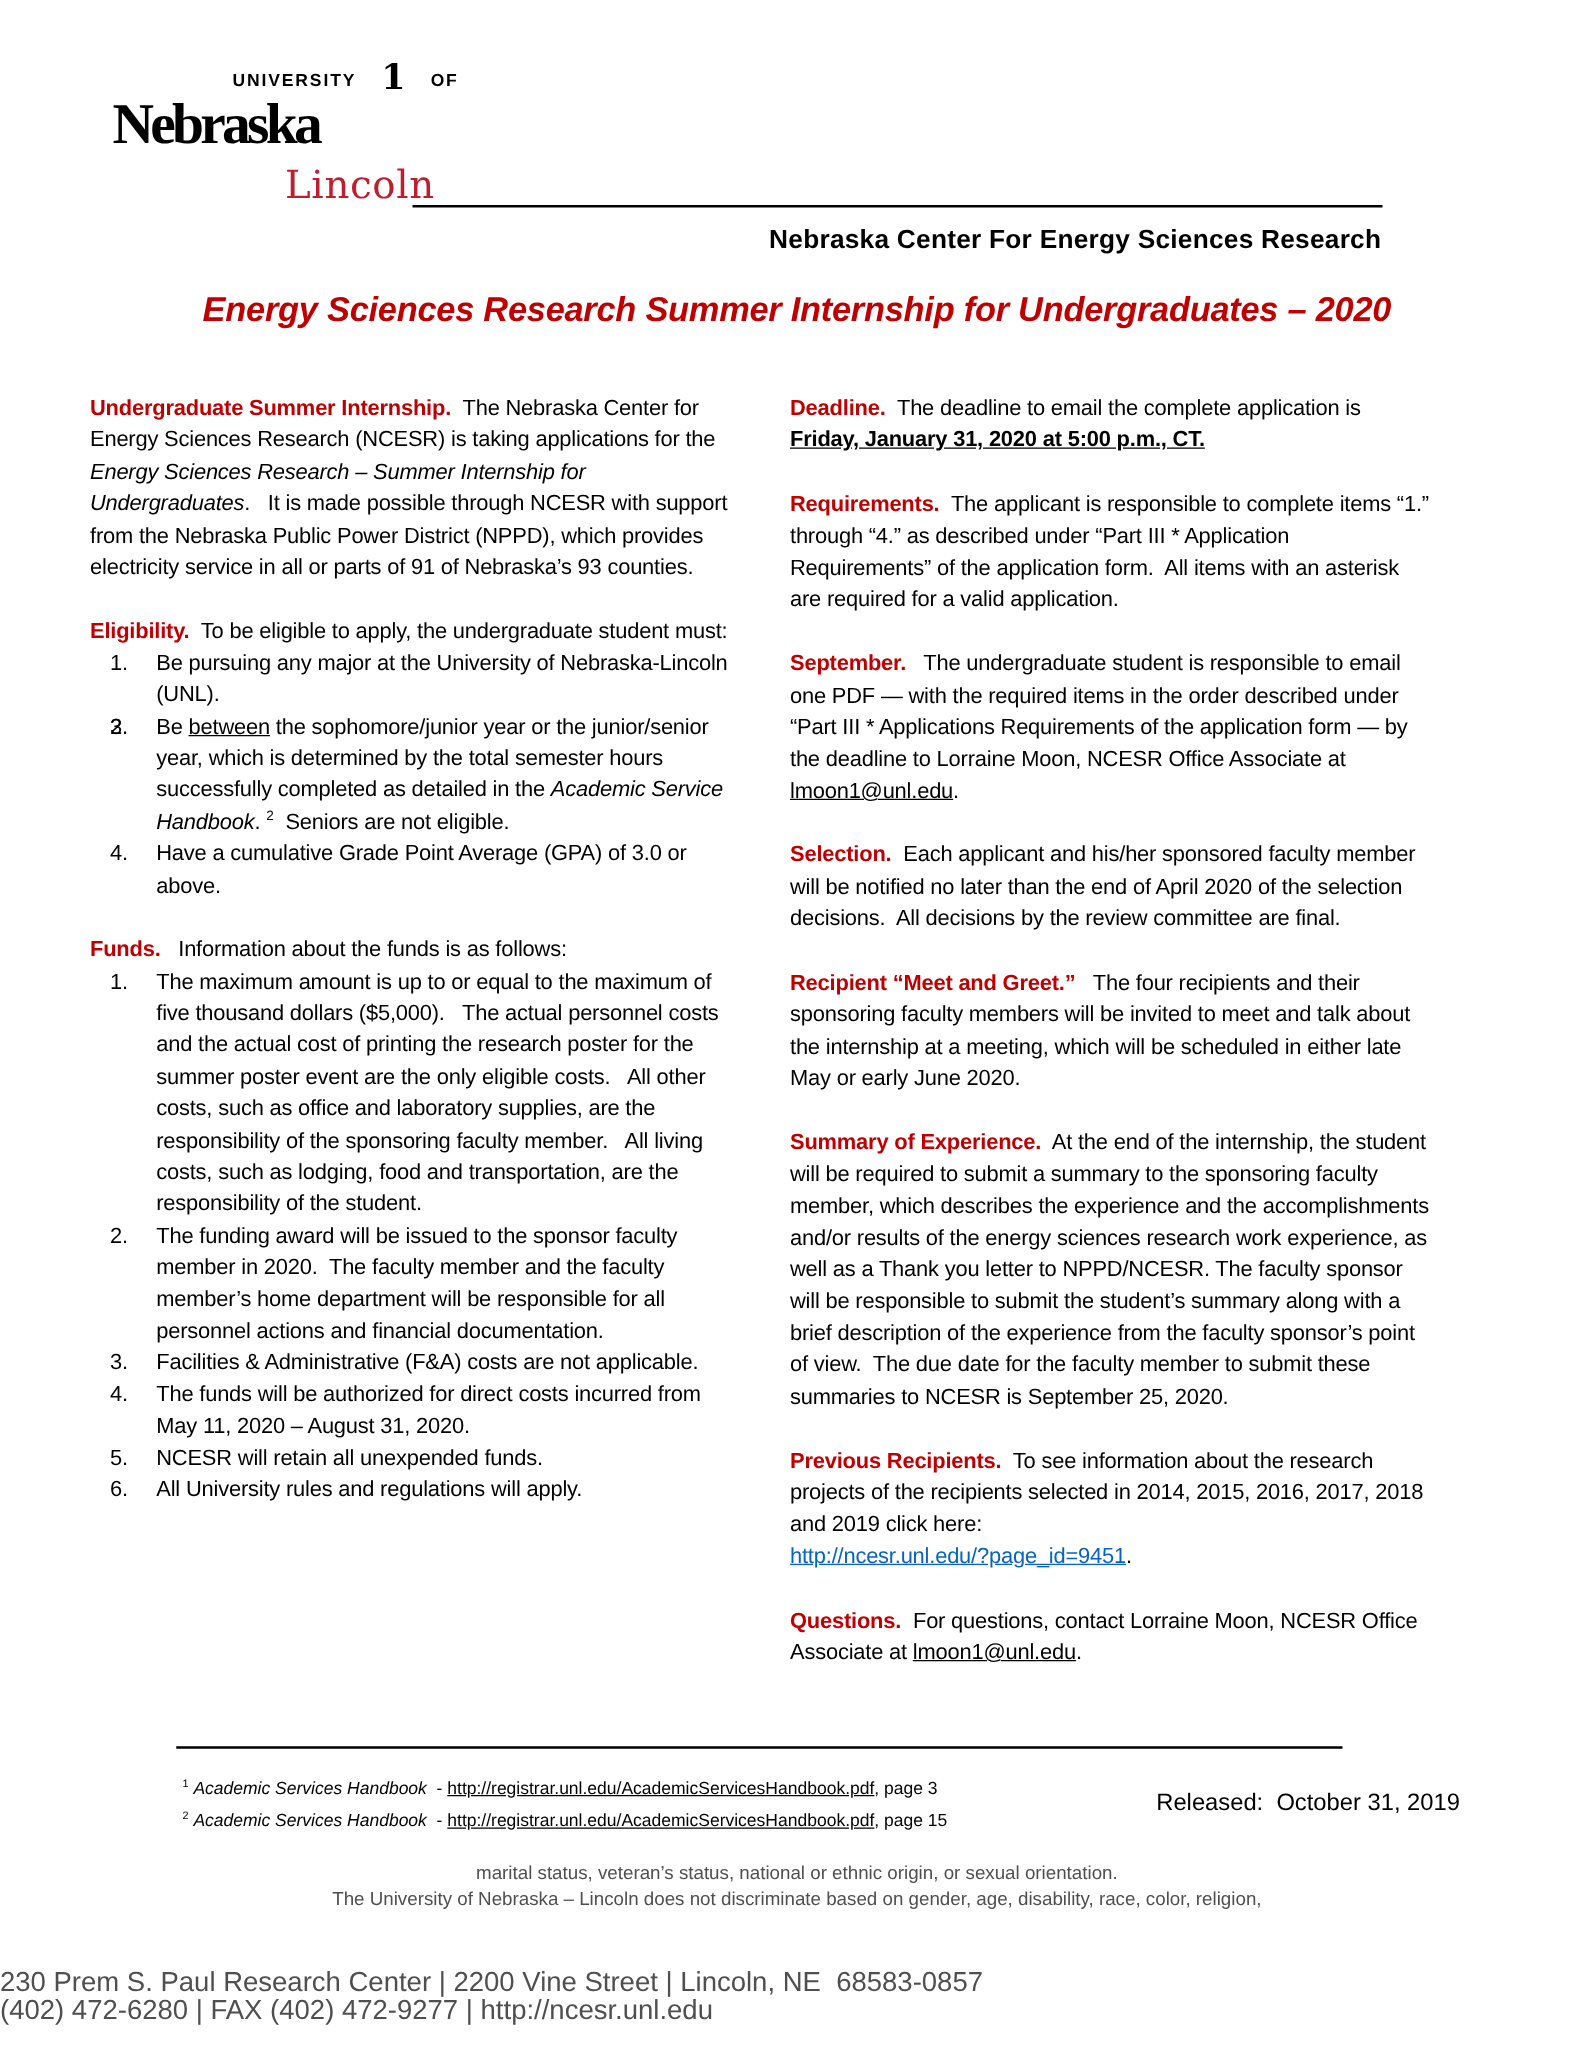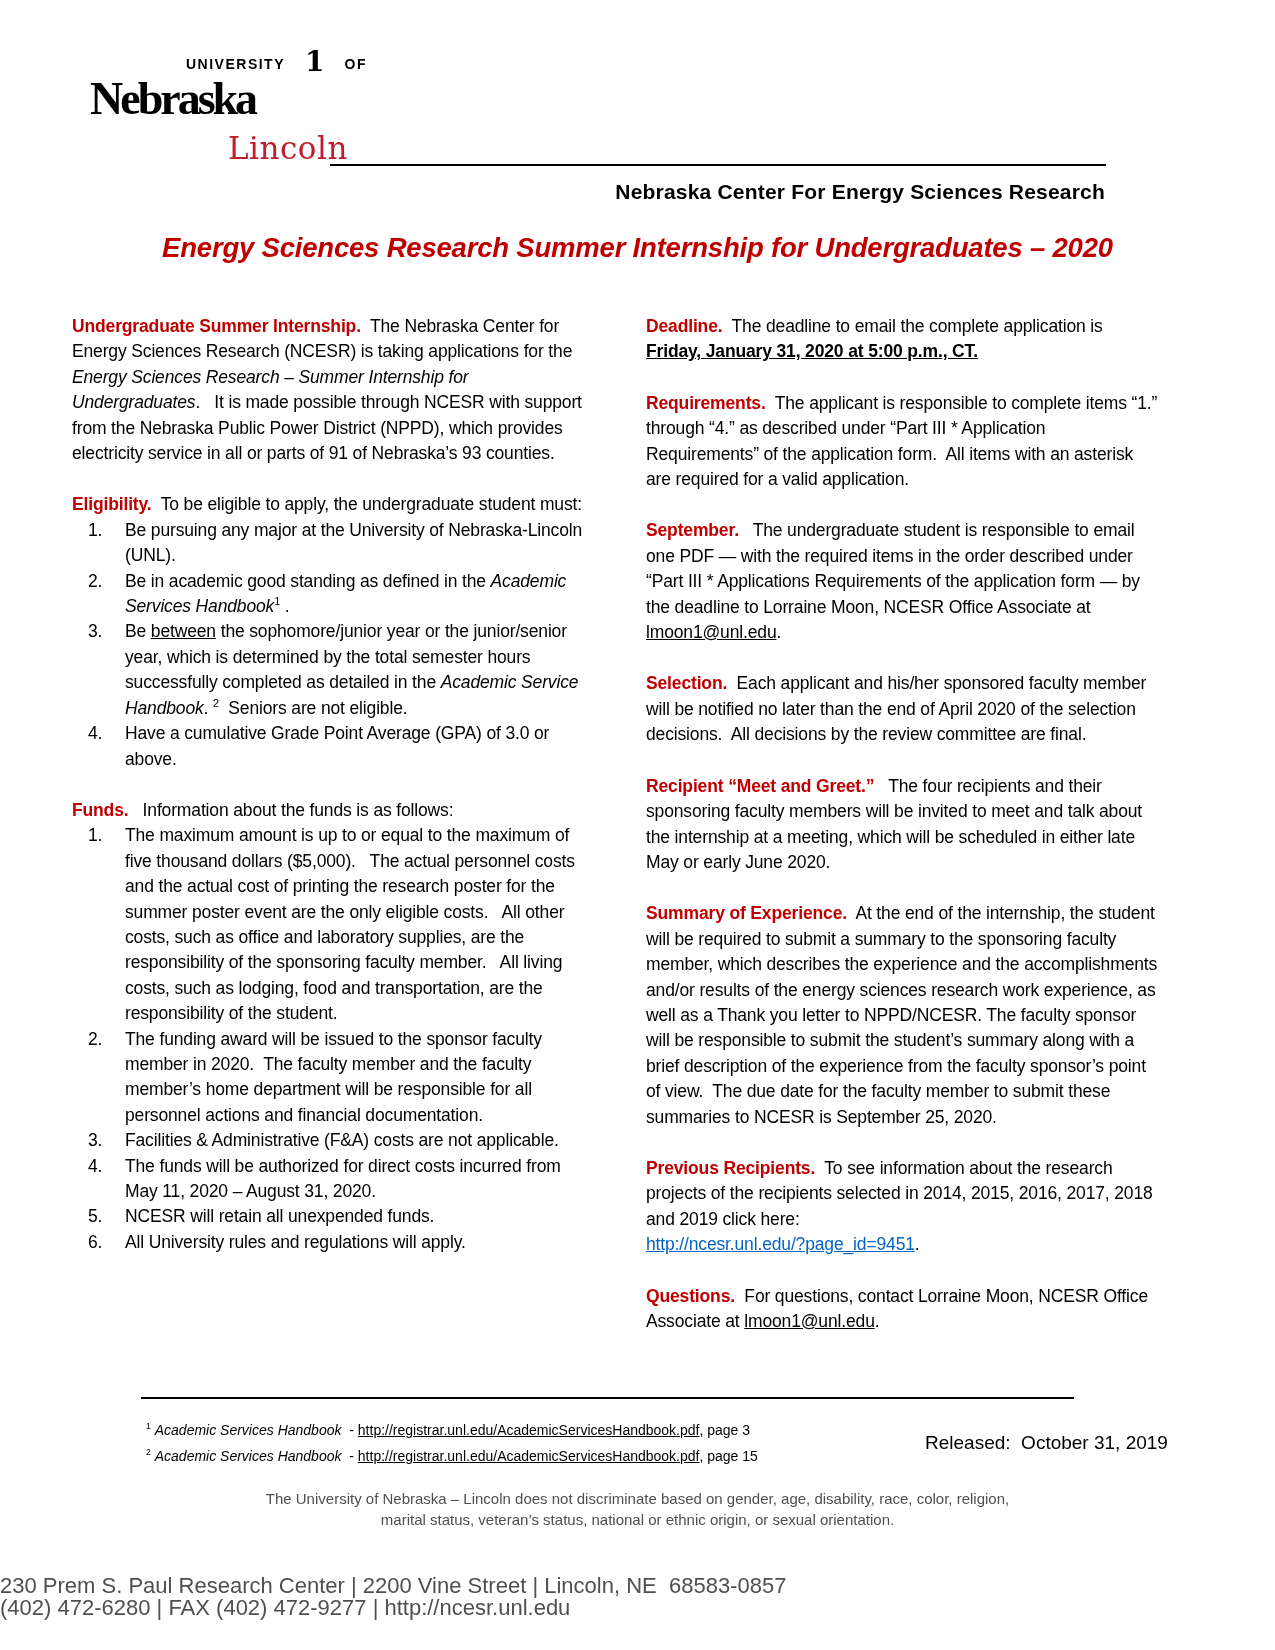--- a/index.html
+++ b/index.html
@@ -21,21 +21,21 @@
   .logo-nebraska{position:absolute;left:0;top:20px;font-family:Liberation Serif, serif;font-weight:700;
     font-size:46px;letter-spacing:-3px;line-height:1;}
   .logo-lincoln{position:absolute;left:138px;top:74px;font-family:"DejaVu Serif",serif;
     font-size:31px;color:var(--logo-red);letter-spacing:.5px;}
   .header-rule{position:absolute;top:164px;left:330px;width:776px;border-top:2px solid #000;}
   .org-name{position:absolute;top:180px;right:170px;font-size:21px;font-weight:700;letter-spacing:.2px;}
   
   .doc-title{position:absolute;top:232px;left:0;width:100%;text-align:center;
     font-size:27.5px;font-weight:700;font-style:italic;color:var(--red);letter-spacing:-.2px;}
   
-  .columns{position:absolute;left:72px;top:314px;width:1132px;display:flex;gap:61px;}
+  .columns{position:absolute;left:72px;top:314px;width:1132px;display:flex;gap:47px;}
   .col{width:513px;font-size:17.5px;line-height:25.4px;letter-spacing:-.15px;}
   .para{margin:0 0 26px 0;white-space:pre-wrap;}
   .para.tight{margin-bottom:0;}
   .list{margin:0 0 26px 0;}
   .list-row{position:relative;padding-left:53px;white-space:pre-wrap;}
   .list-num{position:absolute;left:16px;}
   
   .hd{font-weight:700;color:var(--red);}
   .i{font-style:italic;}
   .u{text-decoration:underline;}
@@ -75,21 +75,21 @@
 
   <div class="doc-title">Energy Sciences Research Summer Internship for Undergraduates – 2020</div>
 
   <div class="columns">
 
     <div class="col">
       <div class="para"><span class="hd">Undergraduate Summer Internship.</span><span>  The Nebraska Center for Energy Sciences Research (NCESR) is taking applications for the </span><span class="i">Energy Sciences Research – Summer Internship for Undergraduates</span><span>.   It is made possible through NCESR with support from the Nebraska Public Power District (NPPD), which provides electricity service in all or parts of 91 of Nebraska’s 93 counties.</span></div>
       <div class="para tight"><span class="hd">Eligibility.</span><span>  To be eligible to apply, the undergraduate student must:</span></div>
       <div class="list">
           <div class="list-row"><span class="list-num">1.</span><span class="list-body"><span>Be pursuing any major at the University of Nebraska-Lincoln (UNL).</span></span></div>
-          <div class="list-row"><span class="list-num">2.</span><span class="list-body"><span>Be in academic good standing as defined in the </span><span class="i">Academic Services Handbook</span><span class="sup">1</span><span> .</span></span></div>
+          <div class="list-row"><span class="list-num">2.</span></div>
           <div class="list-row"><span class="list-num">3.</span><span class="list-body"><span>Be </span><span class="u">between</span><span> the sophomore/junior year or the junior/senior year, which is determined by the total semester hours successfully completed as detailed in the </span><span class="i">Academic Service Handbook</span><span>. </span><span class="sup">2</span><span>  Seniors are not eligible.</span></span></div>
           <div class="list-row"><span class="list-num">4.</span><span class="list-body"><span>Have a cumulative Grade Point Average (GPA) of 3.0 or above.</span></span></div>
         </div>
       <div class="para tight"><span class="hd">Funds.</span><span>   Information about the funds is as follows:</span></div>
       <div class="list">
           <div class="list-row"><span class="list-num">1.</span><span class="list-body"><span>The maximum amount is up to or equal to the maximum of five thousand dollars ($5,000).   The actual personnel costs and the actual cost of printing the research poster for the summer poster event are the only eligible costs.   All other costs, such as office and laboratory supplies, are the responsibility of the sponsoring faculty member.   All living costs, such as lodging, food and transportation, are the responsibility of the student.</span></span></div>
           <div class="list-row"><span class="list-num">2.</span><span class="list-body"><span>The funding award will be issued to the sponsor faculty member in 2020.  The faculty member and the faculty member’s home department will be responsible for all personnel actions and financial documentation.</span></span></div>
           <div class="list-row"><span class="list-num">3.</span><span class="list-body"><span>Facilities &amp; Administrative (F&amp;A) costs are not applicable.</span></span></div>
           <div class="list-row"><span class="list-num">4.</span><span class="list-body"><span>The funds will be authorized for direct costs incurred from May 11, 2020 – August 31, 2020.</span></span></div>
           <div class="list-row"><span class="list-num">5.</span><span class="list-body"><span>NCESR will retain all unexpended funds.</span></span></div>
@@ -110,22 +110,22 @@
   </div>
 
   <div class="footnote-rule"></div>
   <div class="footnotes">
       <div class="fn"><span class="sup">1</span><span> </span><span class="i">Academic Services Handbook</span><span>  - </span><span class="dlink">http://registrar.unl.edu/AcademicServicesHandbook.pdf</span><span>, page 3</span></div>
       <div class="fn"><span class="sup">2</span><span> </span><span class="i">Academic Services Handbook</span><span>  - </span><span class="dlink">http://registrar.unl.edu/AcademicServicesHandbook.pdf</span><span>, page 15</span></div>
     </div>
   <div class="released">Released:  October 31, 2019</div>
 
   <div class="disclaimer">
+    <div class="disclaimer-line">marital status, veteran’s status, national or ethnic origin, or sexual orientation.</div>
     <div class="disclaimer-line">The University of Nebraska – Lincoln does not discriminate based on gender, age, disability, race, color, religion,</div>
-    <div class="disclaimer-line">marital status, veteran’s status, national or ethnic origin, or sexual orientation.</div>
   </div>
 
   <div class="address">
     <div class="address-line">230 Prem S. Paul Research Center | 2200 Vine Street | Lincoln, NE  68583-0857</div>
     <div class="address-line">(402) 472-6280 | FAX (402) 472-9277 | http://ncesr.unl.edu</div>
   </div>
 
 </div>
 
 </body></html>

